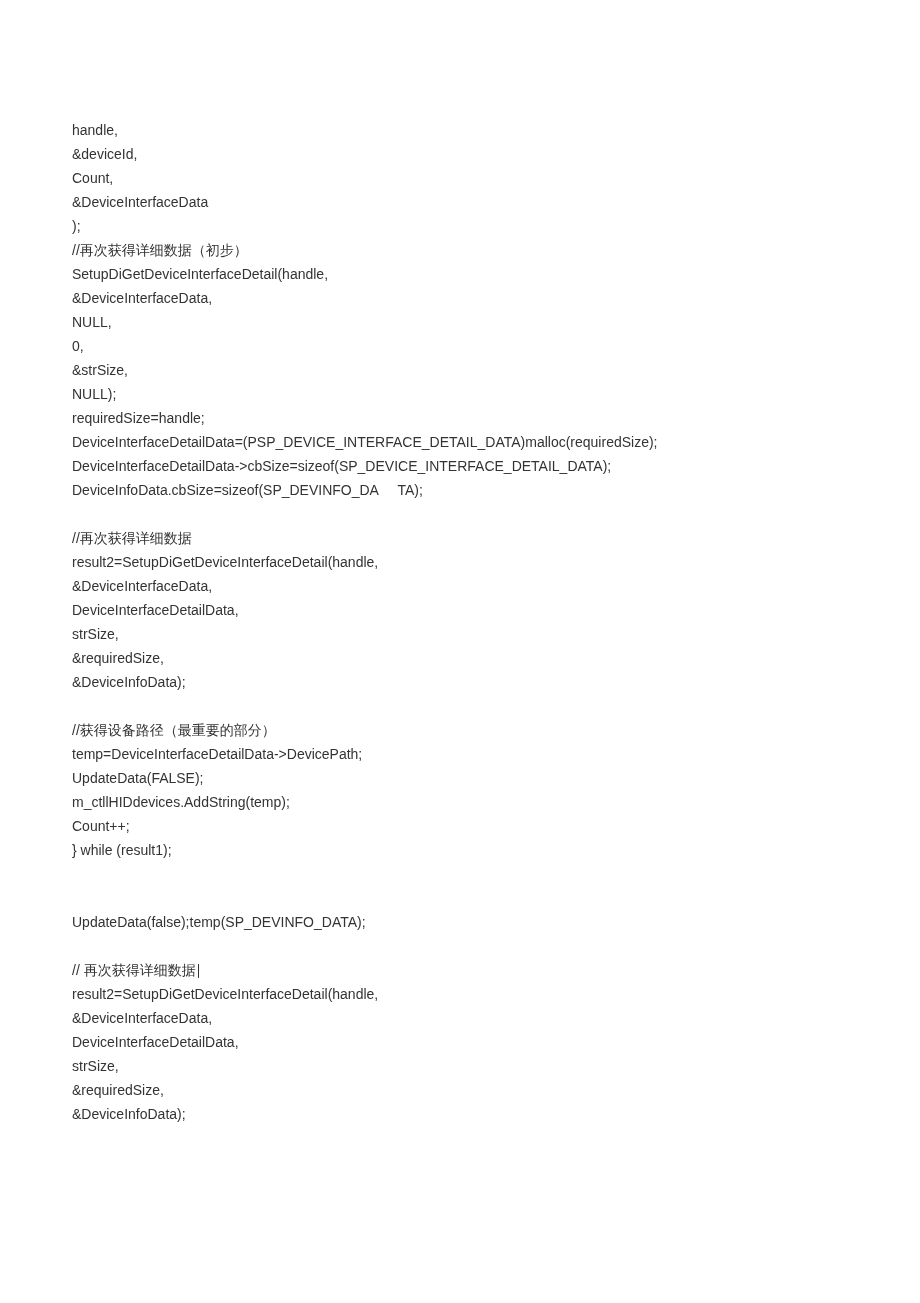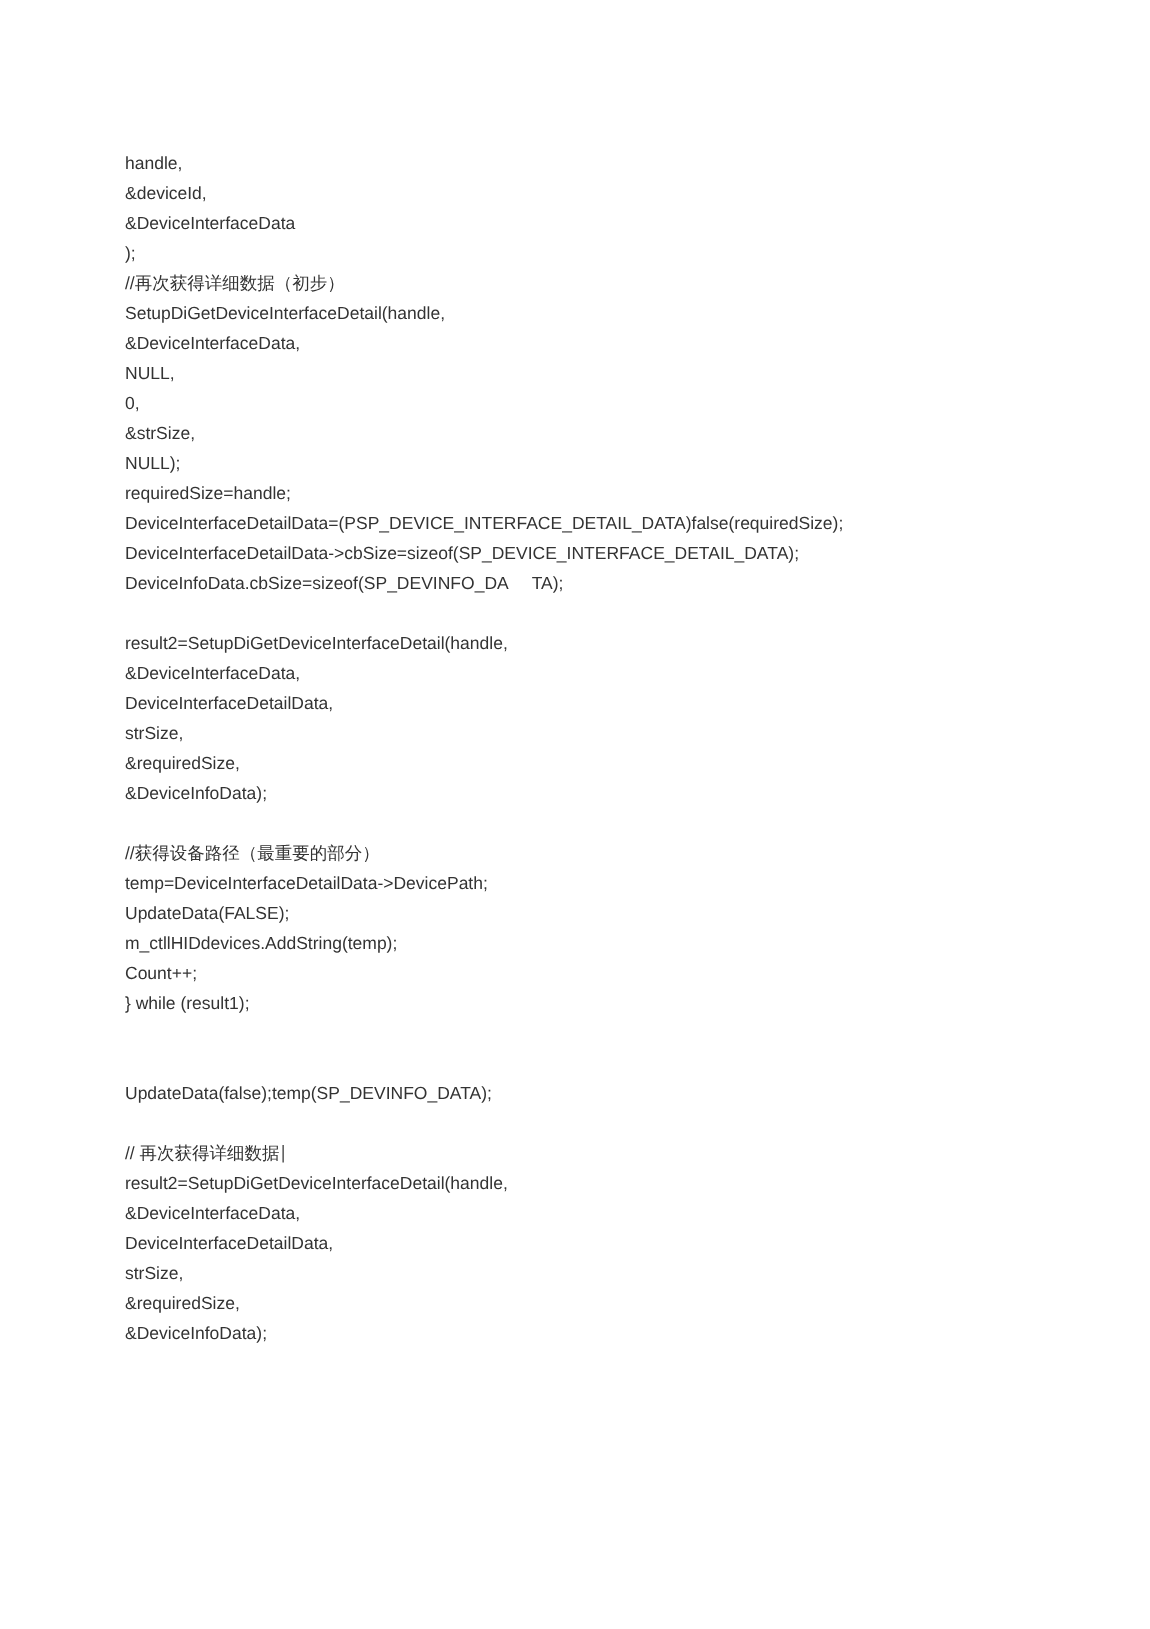--- a/index.html
+++ b/index.html
@@ -5,21 +5,21 @@
   body {
     margin: 0;
     padding: 0;
     background: #ffffff;
     font-family: Arial, "Microsoft YaHei", sans-serif;
     font-size: 14px;
     color: #333333;
     width: 920px;
   }
   .page {
-    padding: 118px 160px 100px 100px;
+    padding: 118px 160px 100px 72px;
     box-sizing: border-box;
     width: 839px;
   }
   .code-line {
     line-height: 24px;
     white-space: pre-wrap;
     word-break: break-all;
   }
   .blank-line {
     height: 24px;
@@ -33,34 +33,36 @@
     margin-left: 2px;
   }
 </style>
 </head>
 <body>
 
 <div class="page">
   <div id="code-container">
       <div class="code-line">handle,</div>
       <div class="code-line">&amp;deviceId,</div>
+      <div class="code-line">Count,</div>
       <div class="code-line">&amp;DeviceInterfaceData</div>
       <div class="code-line">);</div>
       <div class="code-line">//再次获得详细数据（初步）</div>
       <div class="code-line">SetupDiGetDeviceInterfaceDetail(handle,</div>
       <div class="code-line">&amp;DeviceInterfaceData,</div>
       <div class="code-line">NULL,</div>
       <div class="code-line">0,</div>
       <div class="code-line">&amp;strSize,</div>
       <div class="code-line">NULL);</div>
       <div class="code-line">requiredSize=handle;</div>
-      <div class="code-line">DeviceInterfaceDetailData=(PSP_DEVICE_INTERFACE_DETAIL_DATA)false(requiredSize);</div>
+      <div class="code-line">DeviceInterfaceDetailData=(PSP_DEVICE_INTERFACE_DETAIL_DATA)malloc(requiredSize);</div>
       <div class="code-line">DeviceInterfaceDetailData-&gt;cbSize=sizeof(SP_DEVICE_INTERFACE_DETAIL_DATA);</div>
       <div class="code-line">DeviceInfoData.cbSize=sizeof(SP_DEVINFO_DA     TA);</div>
       <div class="blank-line"></div>
+      <div class="code-line">//再次获得详细数据</div>
       <div class="code-line">result2=SetupDiGetDeviceInterfaceDetail(handle,</div>
       <div class="code-line">&amp;DeviceInterfaceData,</div>
       <div class="code-line">DeviceInterfaceDetailData,</div>
       <div class="code-line">strSize,</div>
       <div class="code-line">&amp;requiredSize,</div>
       <div class="code-line">&amp;DeviceInfoData);</div>
       <div class="blank-line"></div>
       <div class="code-line">//获得设备路径（最重要的部分）</div>
       <div class="code-line">temp=DeviceInterfaceDetailData-&gt;DevicePath;</div>
       <div class="code-line">UpdateData(FALSE);</div>

